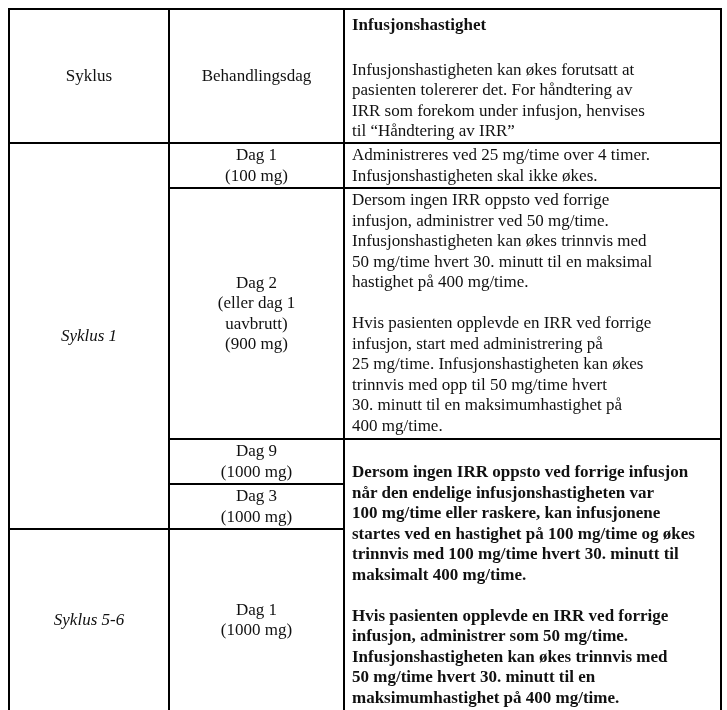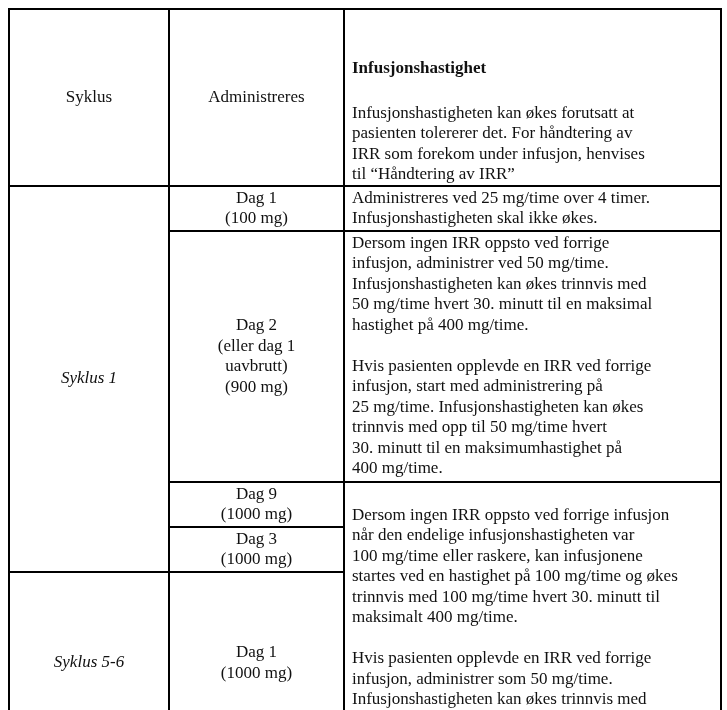--- a/index.html
+++ b/index.html
@@ -47,21 +47,20 @@
     text-align: center;
     vertical-align: middle;
   }
   th.rate-head {
     text-align: left;
     vertical-align: top;
     padding: 5px 4px 0 7px;
   }
   .rate-title {
     font-weight: bold;
-    margin-top: 43px;
   }
   .rate-note {
     margin-top: 24px;
     white-space: pre-line;
   }
   td.cycle-cell {
     font-weight: bold;
     text-align: center;
     vertical-align: middle;
     font-style: italic;
@@ -74,36 +73,37 @@
   td.rate-cell {
     text-align: left;
     vertical-align: top;
     padding: 1px 4px 0 7px;
     white-space: pre-line;
     margin-left: 8px;
   }
   td.rate-cell.merged {
     vertical-align: middle;
     padding-top: 20px;
+    font-weight: bold;
   }
 </style>
 </head>
 <body>
 
 <div class="page">
   <table class="dose-table">
     <colgroup>
       <col class="c-cycle">
       <col class="c-day">
       <col class="c-rate">
     </colgroup>
     <tbody>
       <tr class="rh-head">
         <th class="head-cell">Syklus</th>
-        <th class="head-cell">Administreres</th>
+        <th class="head-cell">Behandlingsdag</th>
         <th class="rate-head">
           <div class="rate-title">Infusjonshastighet</div>
           <div class="rate-note">Infusjonshastigheten kan økes forutsatt at
 pasienten tolererer det. For håndtering av
 IRR som forekom under infusjon, henvises
 til “Håndtering av IRR”</div>
         </th>
       </tr>
 
       <tr class="rh-a">

